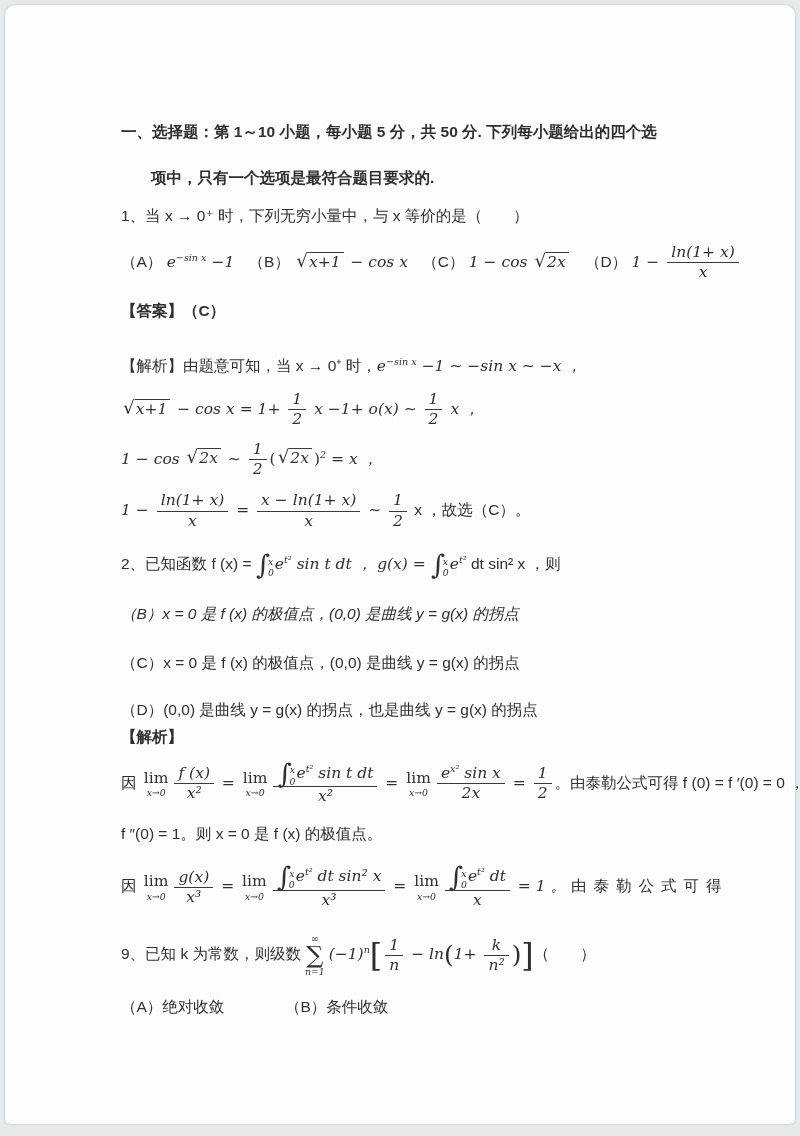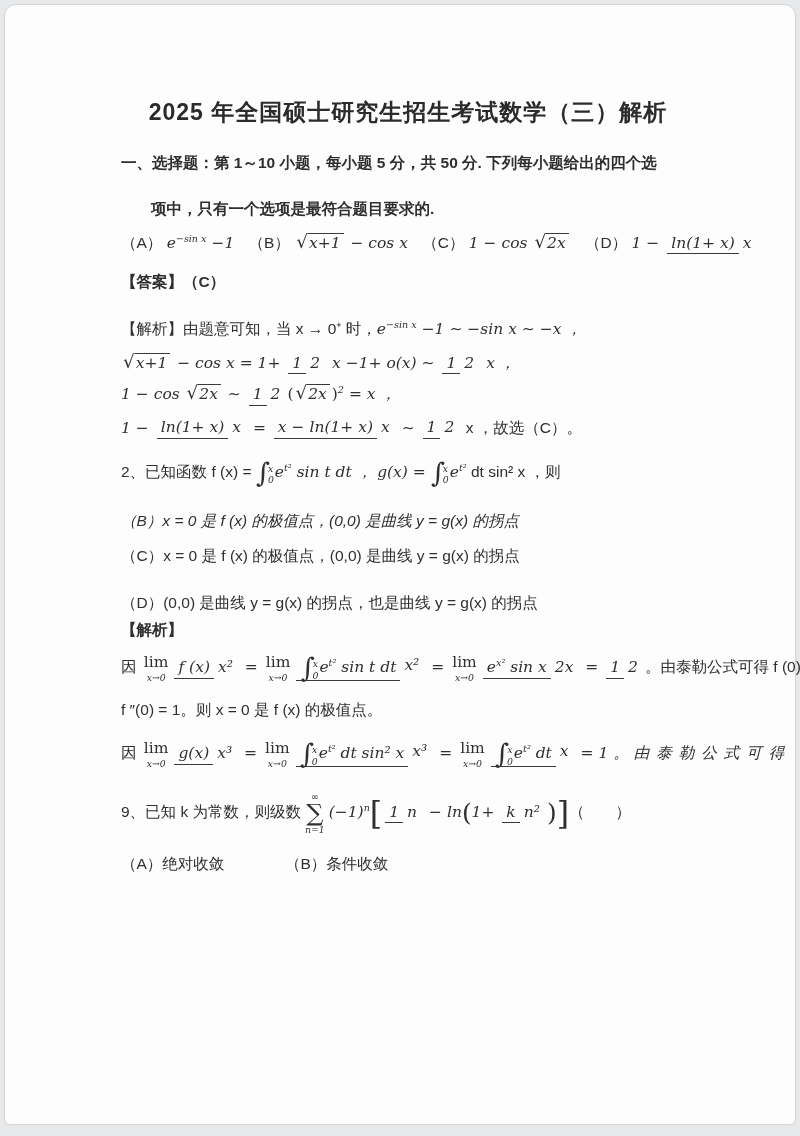--- a/index.html
+++ b/index.html
@@ -34,21 +34,21 @@
   .section-header{font-weight:bold;margin-top:26px;line-height:1.1;}
   .section-header .hline{margin-top:24px;}
   .section-header .hline2{padding-left:30px;margin-top:29px;}
   .line{margin-top:14px;white-space:nowrap;}
   .math{font-family:"DejaVu Serif","Liberation Serif",serif;font-style:italic;}
   .math .up{font-style:normal;}
   .cnlab{font-style:normal;font-family:"Liberation Sans",sans-serif;}
   .bold{font-weight:bold;}
   sup.s{font-size:0.62em;vertical-align:0.6em;line-height:0;text-align:center;}
   
-  .frac{display:inline-flex;flex-direction:row;align-items:stretch;text-align:center;
+  .frac{display:inline-flex;flex-direction:column;align-items:stretch;text-align:center;
         vertical-align:middle;margin:0 3px;line-height:1.25;}
   .frac .num{padding:0 4px;border-bottom:1.2px solid #3a3a3a;white-space:nowrap;}
   .frac .den{padding:0 4px;white-space:nowrap;}
   
   .sqrt{display:inline-flex;align-items:flex-start;margin:0 2px;}
   .sqrt .rad{font-style:normal;font-size:1.18em;line-height:1;transform:translateY(0px);}
   .sqrt .radicand{border-top:1.2px solid #3a3a3a;padding:0 3px 0 1px;line-height:1.2;}
   
   .lim{display:inline-flex;flex-direction:column;align-items:center;vertical-align:middle;
        line-height:1;margin:0 3px;}
@@ -62,36 +62,36 @@
   
   .sum{display:inline-flex;flex-direction:column;align-items:center;vertical-align:middle;
        line-height:1;margin:0 4px;}
   .sum .sum-top{font-size:0.6em;font-style:normal;}
   .sum .sum-sign{font-size:1.55em;font-style:normal;}
   .sum .sum-bot{font-size:0.6em;}
   .bigbr{font-style:normal;font-size:2.05em;vertical-align:middle;line-height:0;
          font-family:"DejaVu Serif",serif;font-weight:300;}
   .bigpar{font-style:normal;font-size:1.6em;vertical-align:middle;line-height:0;
           font-family:"DejaVu Serif",serif;font-weight:300;}
-  .spread{letter-spacing:7px;font-style:italic;}
+  .spread{letter-spacing:7px;}
   .opts-row .opt{margin-right:10px;}
 </style>
 </head>
 <body>
 
 <div class="page-card">
   <div class="content">
 
-    <h1 class="doc-title">2025 年全国硕士研究生招生考试数学（三）解析</h1>
 
     <div class="section-header">
       <div class="hline">一、选择题：第 1～10 小题，每小题 5 分，共 50 分. 下列每小题给出的四个选</div>
       <div class="hline hline2">项中，只有一个选项是最符合题目要求的.</div>
     </div>
 
+    <div class="line" style="margin-top:20px;">1、当 x → 0⁺ 时，下列无穷小量中，与 x 等价的是（　　）</div>
 
     <div class="line opts-row" style="margin-top:16px;">
       <span class="opt">
         <span class="cnlab">（A）</span>
         <span class="math"><span>e</span><sup class="s">−sin x</sup><span> −1</span></span>
       </span>
       <span class="opt">
         <span class="cnlab">（B）</span>
         <span class="math"><span class="sqrt">
               <span class="rad">√</span>
@@ -109,21 +109,21 @@
         <span class="cnlab">（D）</span>
         <span class="math"><span>1 − </span><span class="frac">
               <span class="num">ln(1+ x)</span>
               <span class="den">x</span>
             </span></span>
       </span>
     </div>
 
     <div class="line bold" style="margin-top:18px;">【答案】（C）</div>
 
-    <div class="line" style="margin-top:24px;">
+    <div class="line" style="margin-top:32px;">
       <span class="cnlab">【解析】由题意可知，当 x → 0⁺ 时，</span><span class="math"><span>e</span><sup class="s">−sin x</sup><span> −1 ∼ −sin x ∼ −x ，</span></span>
     </div>
 
     <div class="line math" style="margin-top:13px;">
       <span class="sqrt">
           <span class="rad">√</span>
           <span class="radicand">x+1</span>
         </span><span> − cos x = 1+ </span><span class="frac">
           <span class="num">1</span>
           <span class="den">2</span>
@@ -169,21 +169,21 @@
           </span><span>e</span><sup class="s">t²</sup><span> sin t dt ，  g(x) = </span><span class="int">
             <span class="intsign">∫</span>
             <span class="intbounds">
               <span>x</span>
               <span>0</span>
             </span>
           </span><span>e</span><sup class="s">t²</sup><span class="cnlab"> dt sin² x ，则</span></span>
     </div>
 
     <div class="line" style="margin-top:26px;font-style:italic;">（B）x = 0 是 f (x) 的极值点，(0,0) 是曲线 y = g(x) 的拐点</div>
-    <div class="line" style="margin-top:14px;">（C）x = 0 是 f (x) 的极值点，(0,0) 是曲线 y = g(x) 的拐点</div>
+    <div class="line" style="margin-top:28px;">（C）x = 0 是 f (x) 的极值点，(0,0) 是曲线 y = g(x) 的拐点</div>
     <div class="line" style="margin-top:26px;">（D）(0,0) 是曲线 y = g(x) 的拐点，也是曲线 y = g(x) 的拐点</div>
 
     <div class="line bold" style="margin-top:6px;">【解析】</div>
 
     <div class="line math" style="margin-top:14px;">
       <span class="cnlab">因 </span><span class="lim">
           <span class="limword">lim</span>
           <span class="limsub">x→0</span>
         </span><span class="frac">
           <span class="num">f (x)</span>

